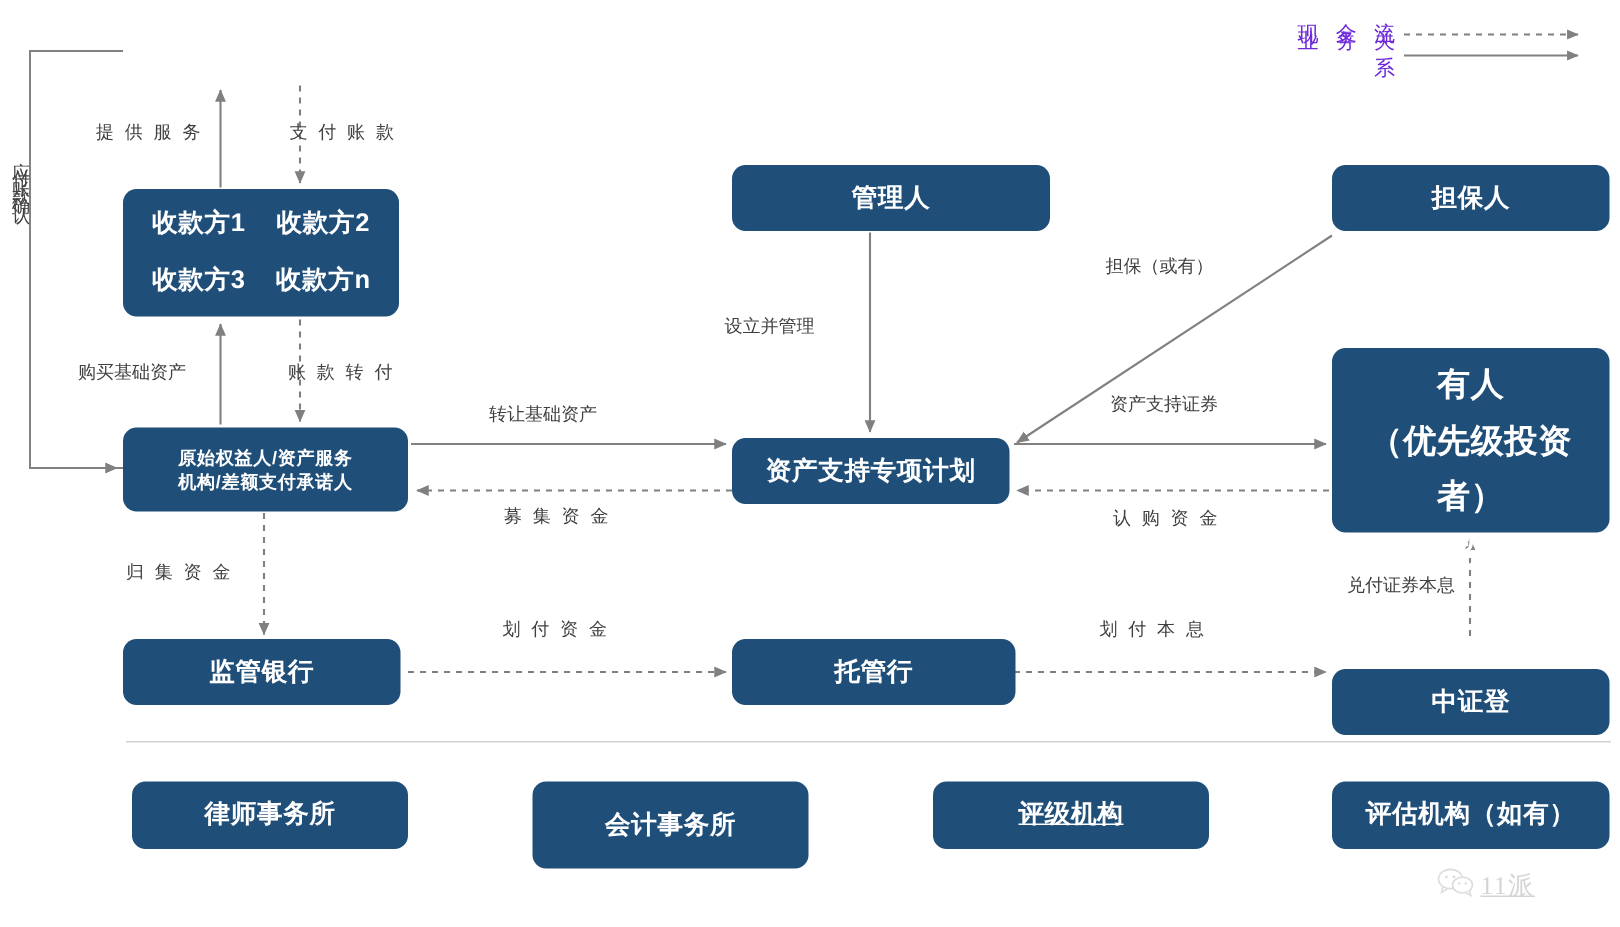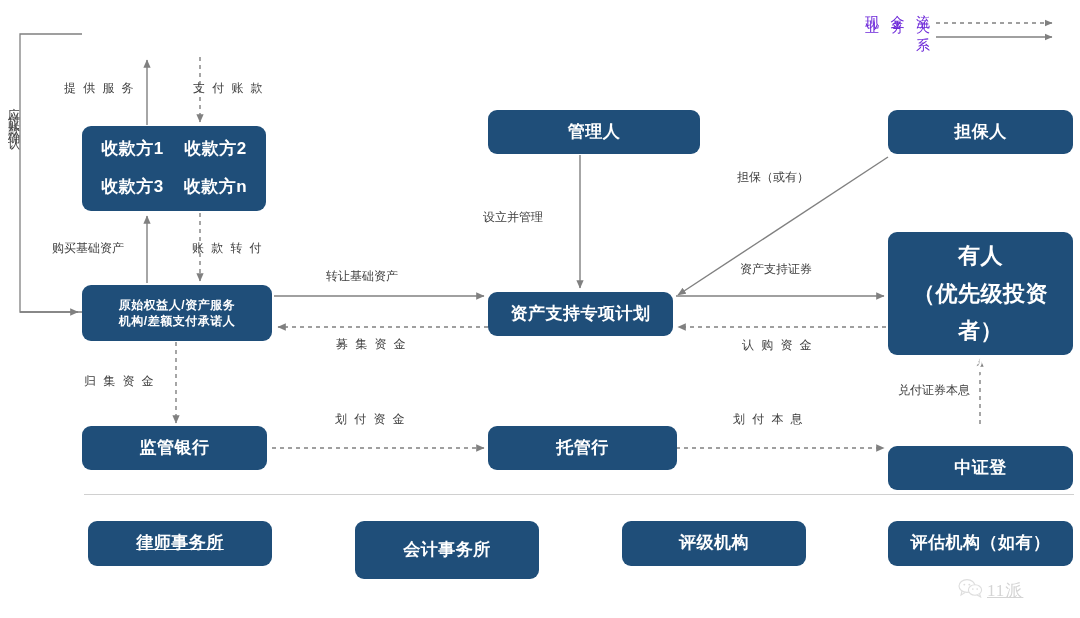--- a/index.html
+++ b/index.html
@@ -244,29 +244,29 @@
   <div class="node" style="left:488px; top:426px; width:189px; height:44px;">
     <span class="line">托管行</span>
   </div>
 
   <div class="node" style="left:888px; top:426px; width:185px; height:44px;margin-top:20px;">
     <span class="line">中证登</span>
   </div>
 
   <div id="divider"></div>
 
-  <div class="node" style="left:88px; top:521px; width:184px; height:45px;text-decoration:underline;">
+  <div class="node" style="left:88px; top:521px; width:184px; height:45px;">
     <span class="line">律师事务所</span>
   </div>
 
   <div class="node" style="left:355px; top:521px; width:184px; height:58px;">
     <span class="line">会计事务所</span>
   </div>
 
-  <div class="node" style="left:622px; top:521px; width:184px; height:45px;">
+  <div class="node" style="left:622px; top:521px; width:184px; height:45px;text-decoration:underline;">
     <span class="line">评级机构</span>
   </div>
 
   <div class="node" style="left:888px; top:521px; width:185px; height:45px;">
     <span class="line">评估机构（如有）</span>
   </div>
 
   <div class="elabel" style="left:64px; top:80px;">提 供 服 务</div>
 
   <div class="elabel" style="left:193px; top:80px;">支 付 账 款</div>

